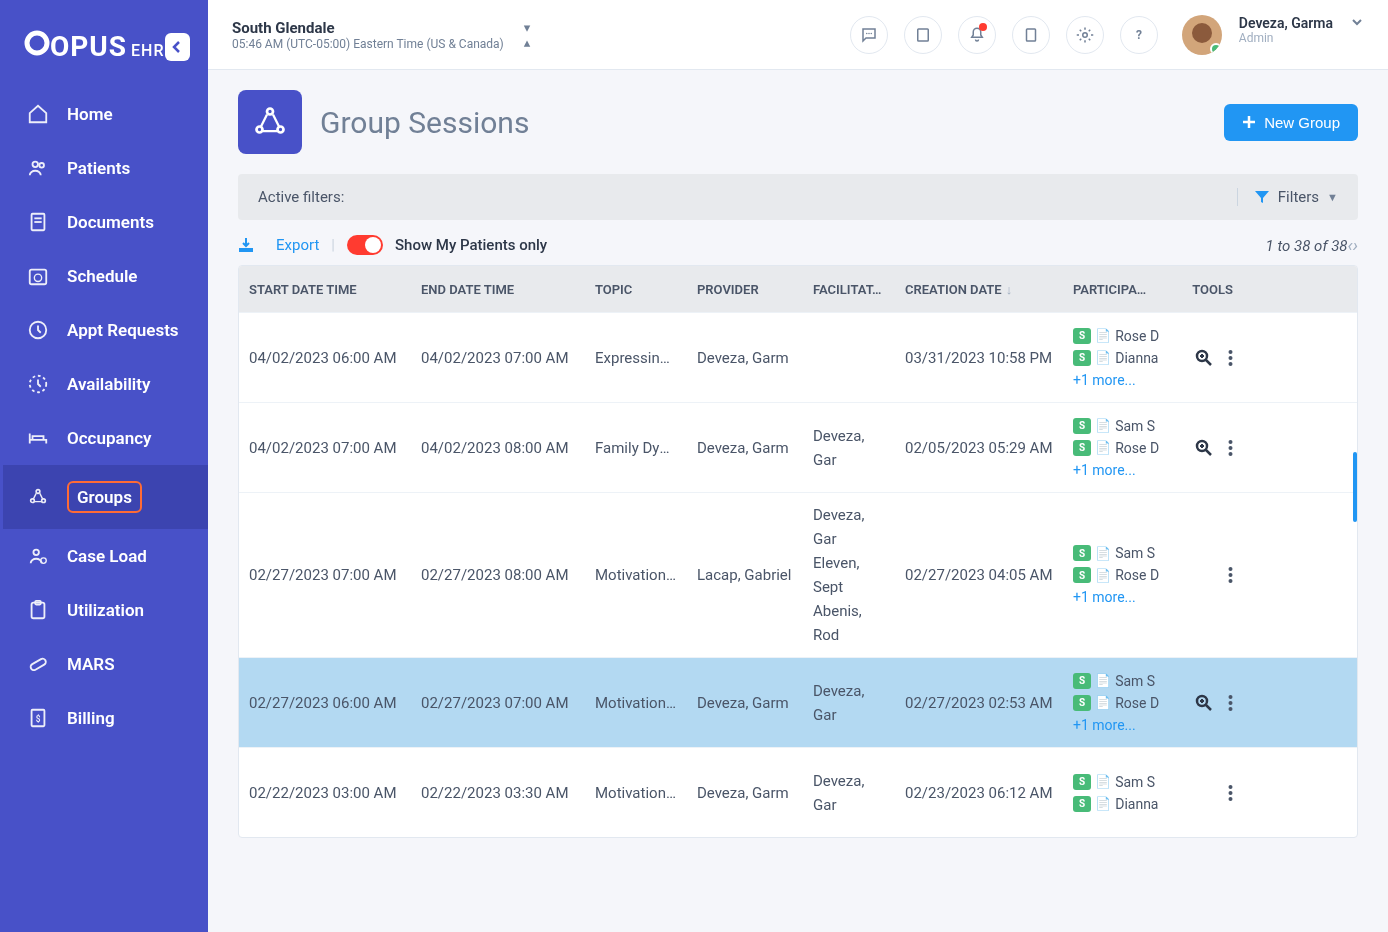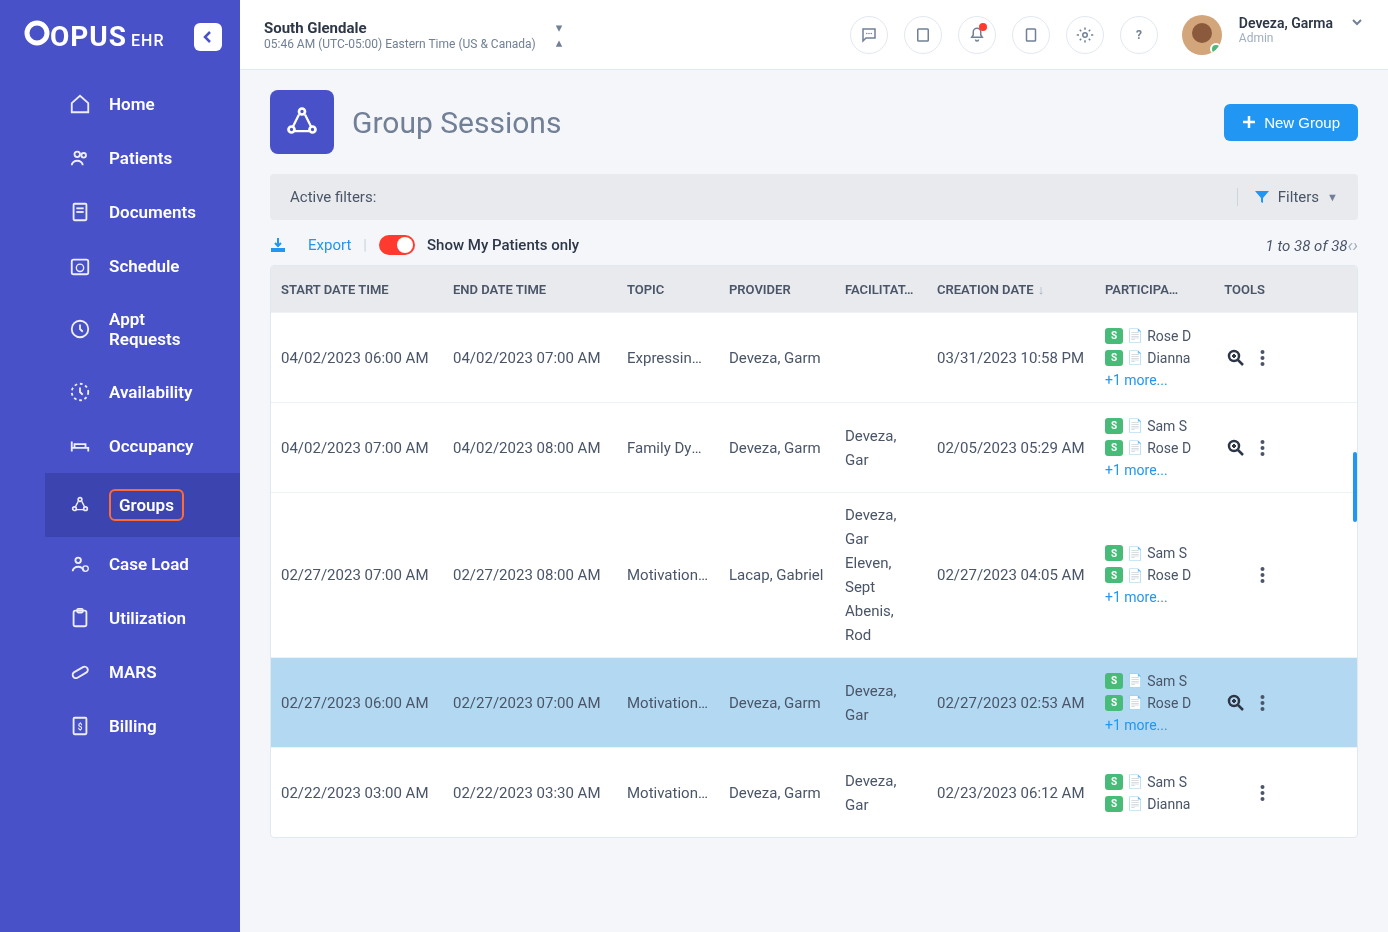--- a/index.html
+++ b/index.html
@@ -1,25 +1,25 @@
 <!DOCTYPE html>
 <html><head>
 <meta charset="utf-8">
 <style>
 * { box-sizing: border-box; margin: 0; padding: 0; }
 body { font-family: -apple-system, BlinkMacSystemFont, "Segoe UI", Roboto, sans-serif; background: #f5f6fa; color: #4a5568; overflow: hidden; }
 .app { display: flex; width: 1388px; height: 932px; }
 
 
-.sidebar { width: 240px; background: #4851c8; color: white; display: flex; flex-direction: column; padding-top: 12px; }
+.sidebar { width: 208px; background: #4851c8; color: white; display: flex; flex-direction: column; padding-top: 22px; }
 .sidebar-logo { display: flex; align-items: center; justify-content: space-between; padding: 8px 18px 24px 24px; }
 .logo-text { font-size: 28px; font-weight: 700; letter-spacing: 1px; display: flex; align-items: baseline; }
 .logo-text .ehr { font-size: 16px; font-weight: 500; margin-left: 4px; }
 .collapse-btn { width: 28px; height: 28px; background: white; border-radius: 6px; display: flex; align-items: center; justify-content: center; color: #4851c8; cursor: pointer; }
-.nav-item { display: flex; align-items: center; gap: 18px; padding: 16px 24px; font-size: 17px; font-weight: 600; cursor: pointer; border-left: 3px solid transparent; margin-left: 42px; }
+.nav-item { display: flex; align-items: center; gap: 18px; padding: 16px 24px; font-size: 17px; font-weight: 600; cursor: pointer; border-left: 3px solid transparent; }
 .nav-item.active { background: #3c44b0; border-left-color: #4851c8; }
 .nav-item.active .nav-label { border: 2px solid #ff6b35; border-radius: 6px; padding: 4px 8px; }
 .nav-icon { width: 22px; height: 22px; flex-shrink: 0; opacity: 0.9; }
 
 
 .main { flex: 1; display: flex; flex-direction: column; background: #f5f6fa; }
 
 
 .topbar { height: 70px; background: white; border-bottom: 1px solid #e2e8f0; display: flex; align-items: center; padding: 0 24px; gap: 10px; }
 .location-block { display: flex; flex-direction: column; }

